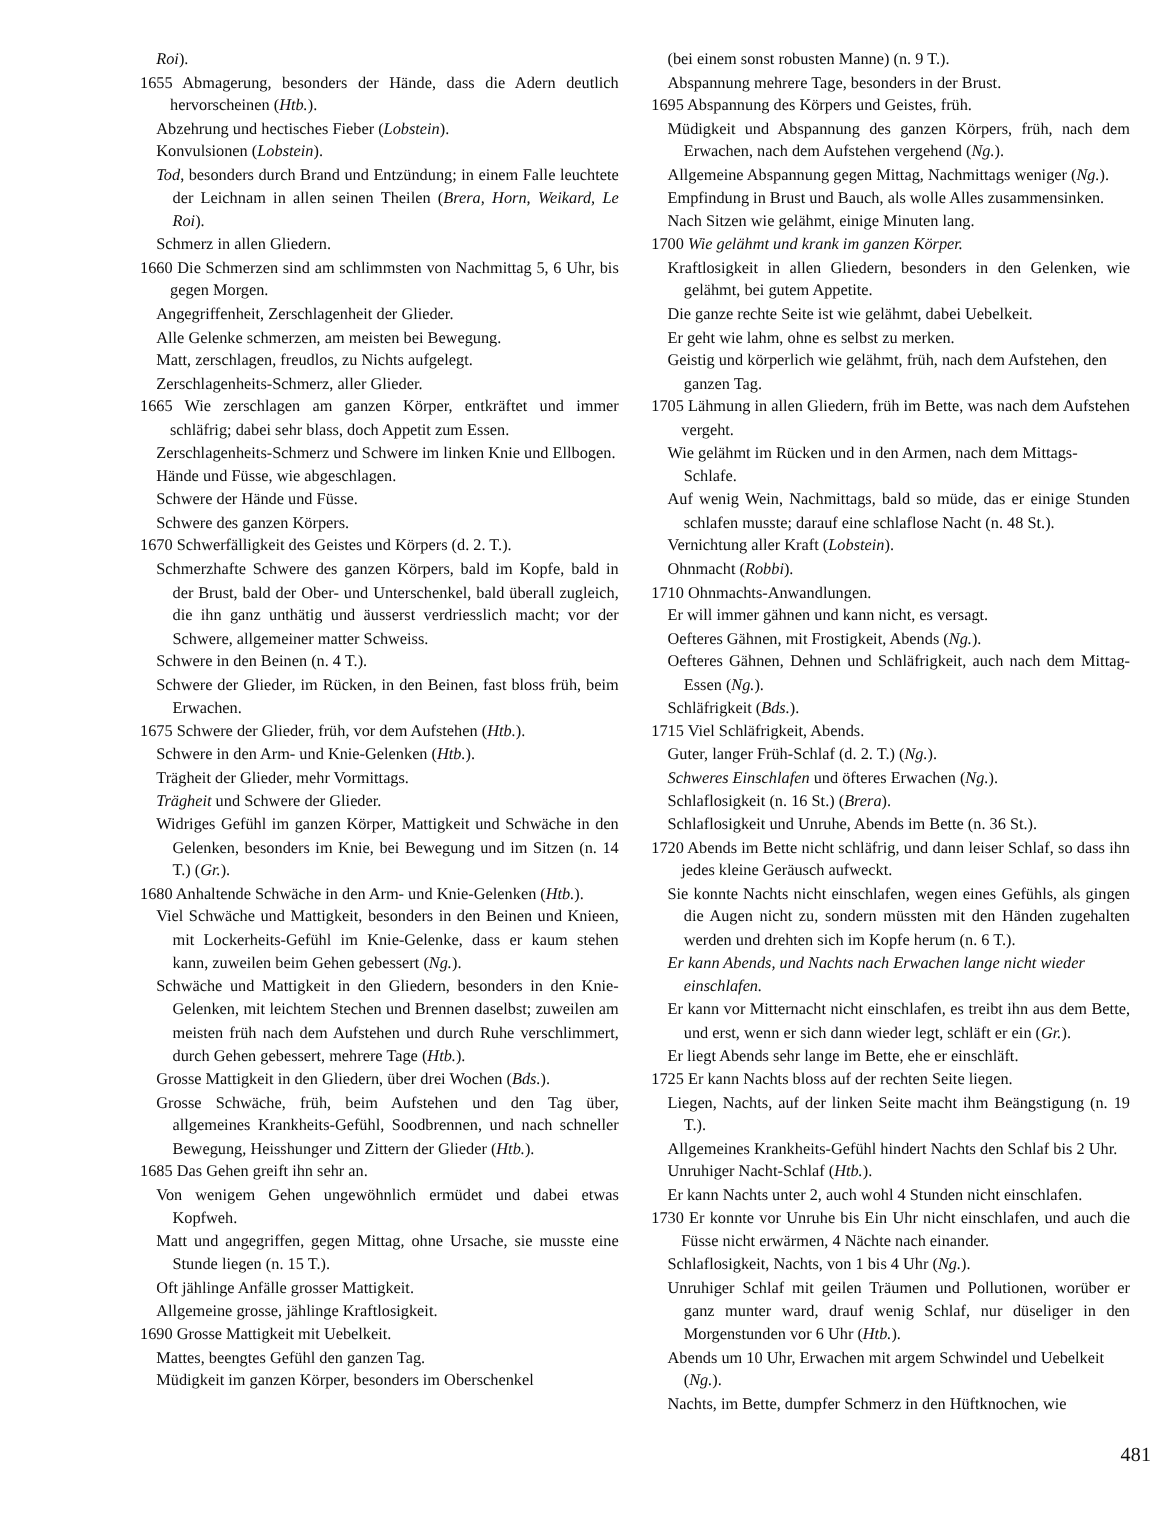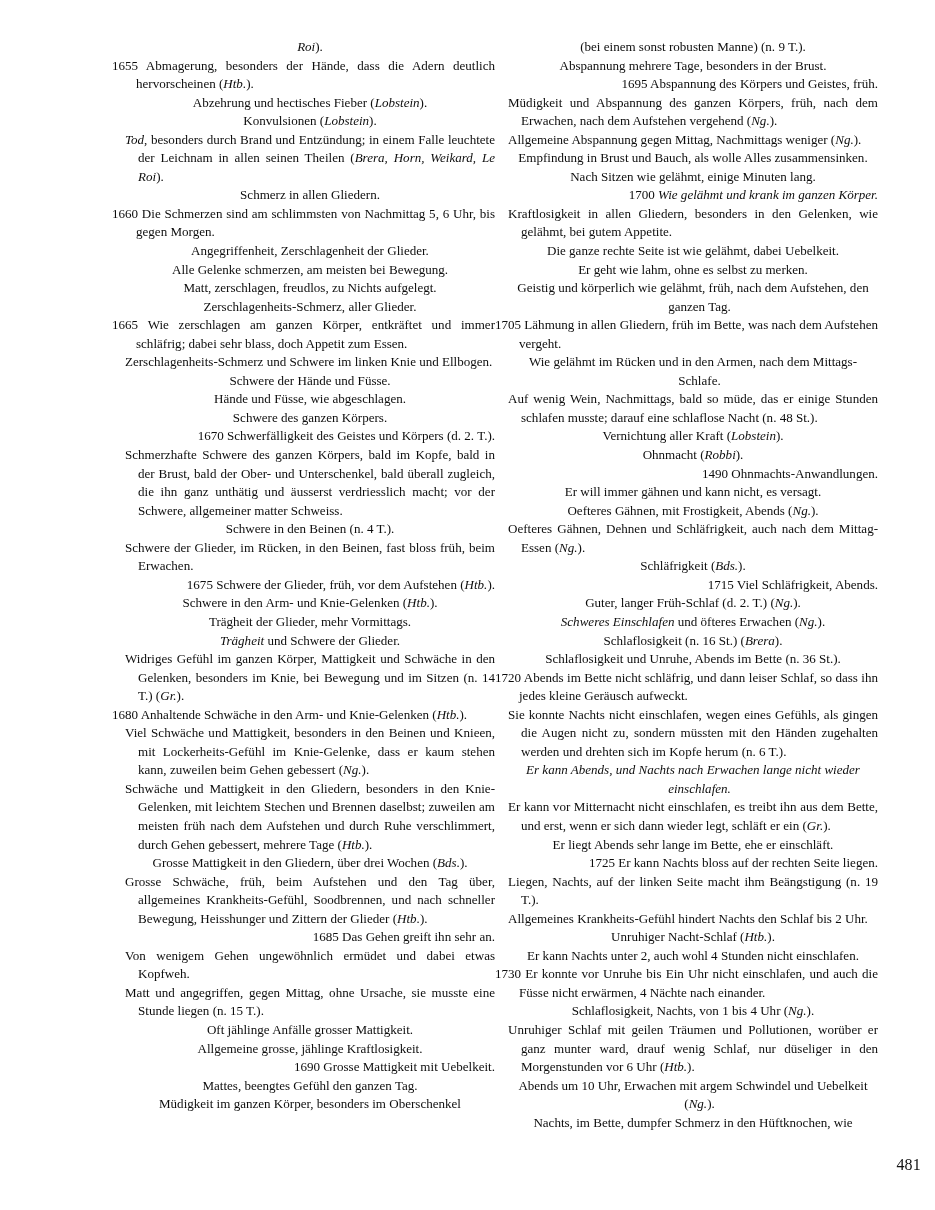--- a/index.html
+++ b/index.html
@@ -21,21 +21,21 @@
   .columns {
     display: flex;
     gap: 0px;
     padding-left: 112px;
     padding-right: 12px;
   }
   .col {
     width: 383px;
     flex: 0 0 383px;
   }
-  .col.right { }
+  .col.right { margin-left: 26px; }
 
   
   .ln {
     font-size: 13.05px;
     line-height: 18.55px;
     text-align: justify;
     text-justify: inter-word;
     margin: 0;
     hyphens: manual;
   }
@@ -43,22 +43,22 @@
   .ln.num {
     padding-left: 24px;
     text-indent: -24px;
   }
   
   .ln.body {
     padding-left: 26px;
     text-indent: -13px;
   }
   
-  .ln.last { text-align: center; }
-  .ln.num.last { text-align: right; }
+  .ln.last { text-align: left; }
+  .ln.num.last { text-align: left; }
 
   .it { font-style: italic; }
 
   .folio {
     position: absolute;
     right: 14px;
     bottom: 36px;
     font-size: 16px;
     font-family: "Liberation Serif", "DejaVu Serif", serif;
     color: #111;
@@ -80,22 +80,22 @@
       <p class="ln body last">Konvulsionen (<span class="it">Lobstein</span>).</p>
       <p class="ln body"><span class="it">Tod</span>, besonders durch Brand und Entzündung; in einem Falle leuchtete der Leichnam in allen seinen Theilen (<span class="it">Brera, Horn, Weikard, Le Roi</span>).</p>
       <p class="ln body last">Schmerz in allen Gliedern.</p>
       <p class="ln num">1660 Die Schmerzen sind am schlimmsten von Nachmittag 5, 6 Uhr, bis gegen Morgen.</p>
       <p class="ln body last">Angegriffenheit, Zerschlagenheit der Glieder.</p>
       <p class="ln body last">Alle Gelenke schmerzen, am meisten bei Bewegung.</p>
       <p class="ln body last">Matt, zerschlagen, freudlos, zu Nichts aufgelegt.</p>
       <p class="ln body last">Zerschlagenheits-Schmerz, aller Glieder.</p>
       <p class="ln num">1665 Wie zerschlagen am ganzen Körper, entkräftet und immer schläfrig; dabei sehr blass, doch Appetit zum Essen.</p>
       <p class="ln body">Zerschlagenheits-Schmerz und Schwere im linken Knie und Ellbogen.</p>
+      <p class="ln body last">Hände und Füsse, wie abgeschlagen.</p>
       <p class="ln body last">Schwere der Hände und Füsse.</p>
-      <p class="ln body last">Hände und Füsse, wie abgeschlagen.</p>
       <p class="ln body last">Schwere des ganzen Körpers.</p>
       <p class="ln num last">1670 Schwerfälligkeit des Geistes und Körpers (d. 2. T.).</p>
       <p class="ln body">Schmerzhafte Schwere des ganzen Körpers, bald im Kopfe, bald in der Brust, bald der Ober- und Unterschenkel, bald überall zugleich, die ihn ganz unthätig und äusserst ver­driesslich macht; vor der Schwere, allgemeiner matter Schweiss.</p>
       <p class="ln body last">Schwere in den Beinen (n. 4 T.).</p>
       <p class="ln body">Schwere der Glieder, im Rücken, in den Beinen, fast bloss früh, beim Erwachen.</p>
       <p class="ln num last">1675 Schwere der Glieder, früh, vor dem Aufstehen (<span class="it">Htb.</span>).</p>
       <p class="ln body last">Schwere in den Arm- und Knie-Gelenken (<span class="it">Htb.</span>).</p>
       <p class="ln body last">Trägheit der Glieder, mehr Vormittags.</p>
       <p class="ln body last"><span class="it">Trägheit</span> und Schwere der Glieder.</p>
       <p class="ln body">Widriges Gefühl im ganzen Körper, Mattigkeit und Schwäche in den Gelenken, besonders im Knie, bei Bewegung und im Sitzen (n. 14 T.) (<span class="it">Gr.</span>).</p>
@@ -127,21 +127,21 @@
       <p class="ln num last">1700 <span class="it">Wie gelähmt und krank im ganzen Körper.</span></p>
       <p class="ln body">Kraftlosigkeit in allen Gliedern, besonders in den Gelenken, wie gelähmt, bei gutem Appetite.</p>
       <p class="ln body last">Die ganze rechte Seite ist wie gelähmt, dabei Uebelkeit.</p>
       <p class="ln body last">Er geht wie lahm, ohne es selbst zu merken.</p>
       <p class="ln body last">Geistig und körperlich wie gelähmt, früh, nach dem Aufstehen, den ganzen Tag.</p>
       <p class="ln num">1705 Lähmung in allen Gliedern, früh im Bette, was nach dem Aufstehen vergeht.</p>
       <p class="ln body last">Wie gelähmt im Rücken und in den Armen, nach dem Mittags-Schlafe.</p>
       <p class="ln body">Auf wenig Wein, Nachmittags, bald so müde, das er einige Stunden schlafen musste; darauf eine schlaflose Nacht (n. 48 St.).</p>
       <p class="ln body last">Vernichtung aller Kraft (<span class="it">Lobstein</span>).</p>
       <p class="ln body last">Ohnmacht (<span class="it">Robbi</span>).</p>
-      <p class="ln num last">1490 Ohnmachts-Anwandlungen.</p>
+      <p class="ln num last">1710 Ohnmachts-Anwandlungen.</p>
       <p class="ln body last">Er will immer gähnen und kann nicht, es versagt.</p>
       <p class="ln body last">Oefteres Gähnen, mit Frostigkeit, Abends (<span class="it">Ng.</span>).</p>
       <p class="ln body">Oefteres Gähnen, Dehnen und Schläfrigkeit, auch nach dem Mittag-Essen (<span class="it">Ng.</span>).</p>
       <p class="ln body last">Schläfrigkeit (<span class="it">Bds.</span>).</p>
       <p class="ln num last">1715 Viel Schläfrigkeit, Abends.</p>
       <p class="ln body last">Guter, langer Früh-Schlaf (d. 2. T.) (<span class="it">Ng.</span>).</p>
       <p class="ln body last"><span class="it">Schweres Einschlafen</span> und öfteres Erwachen (<span class="it">Ng.</span>).</p>
       <p class="ln body last">Schlaflosigkeit (n. 16 St.) (<span class="it">Brera</span>).</p>
       <p class="ln body last">Schlaflosigkeit und Unruhe, Abends im Bette (n. 36 St.).</p>
       <p class="ln num">1720 Abends im Bette nicht schläfrig, und dann leiser Schlaf, so dass ihn jedes kleine Geräusch aufweckt.</p>

